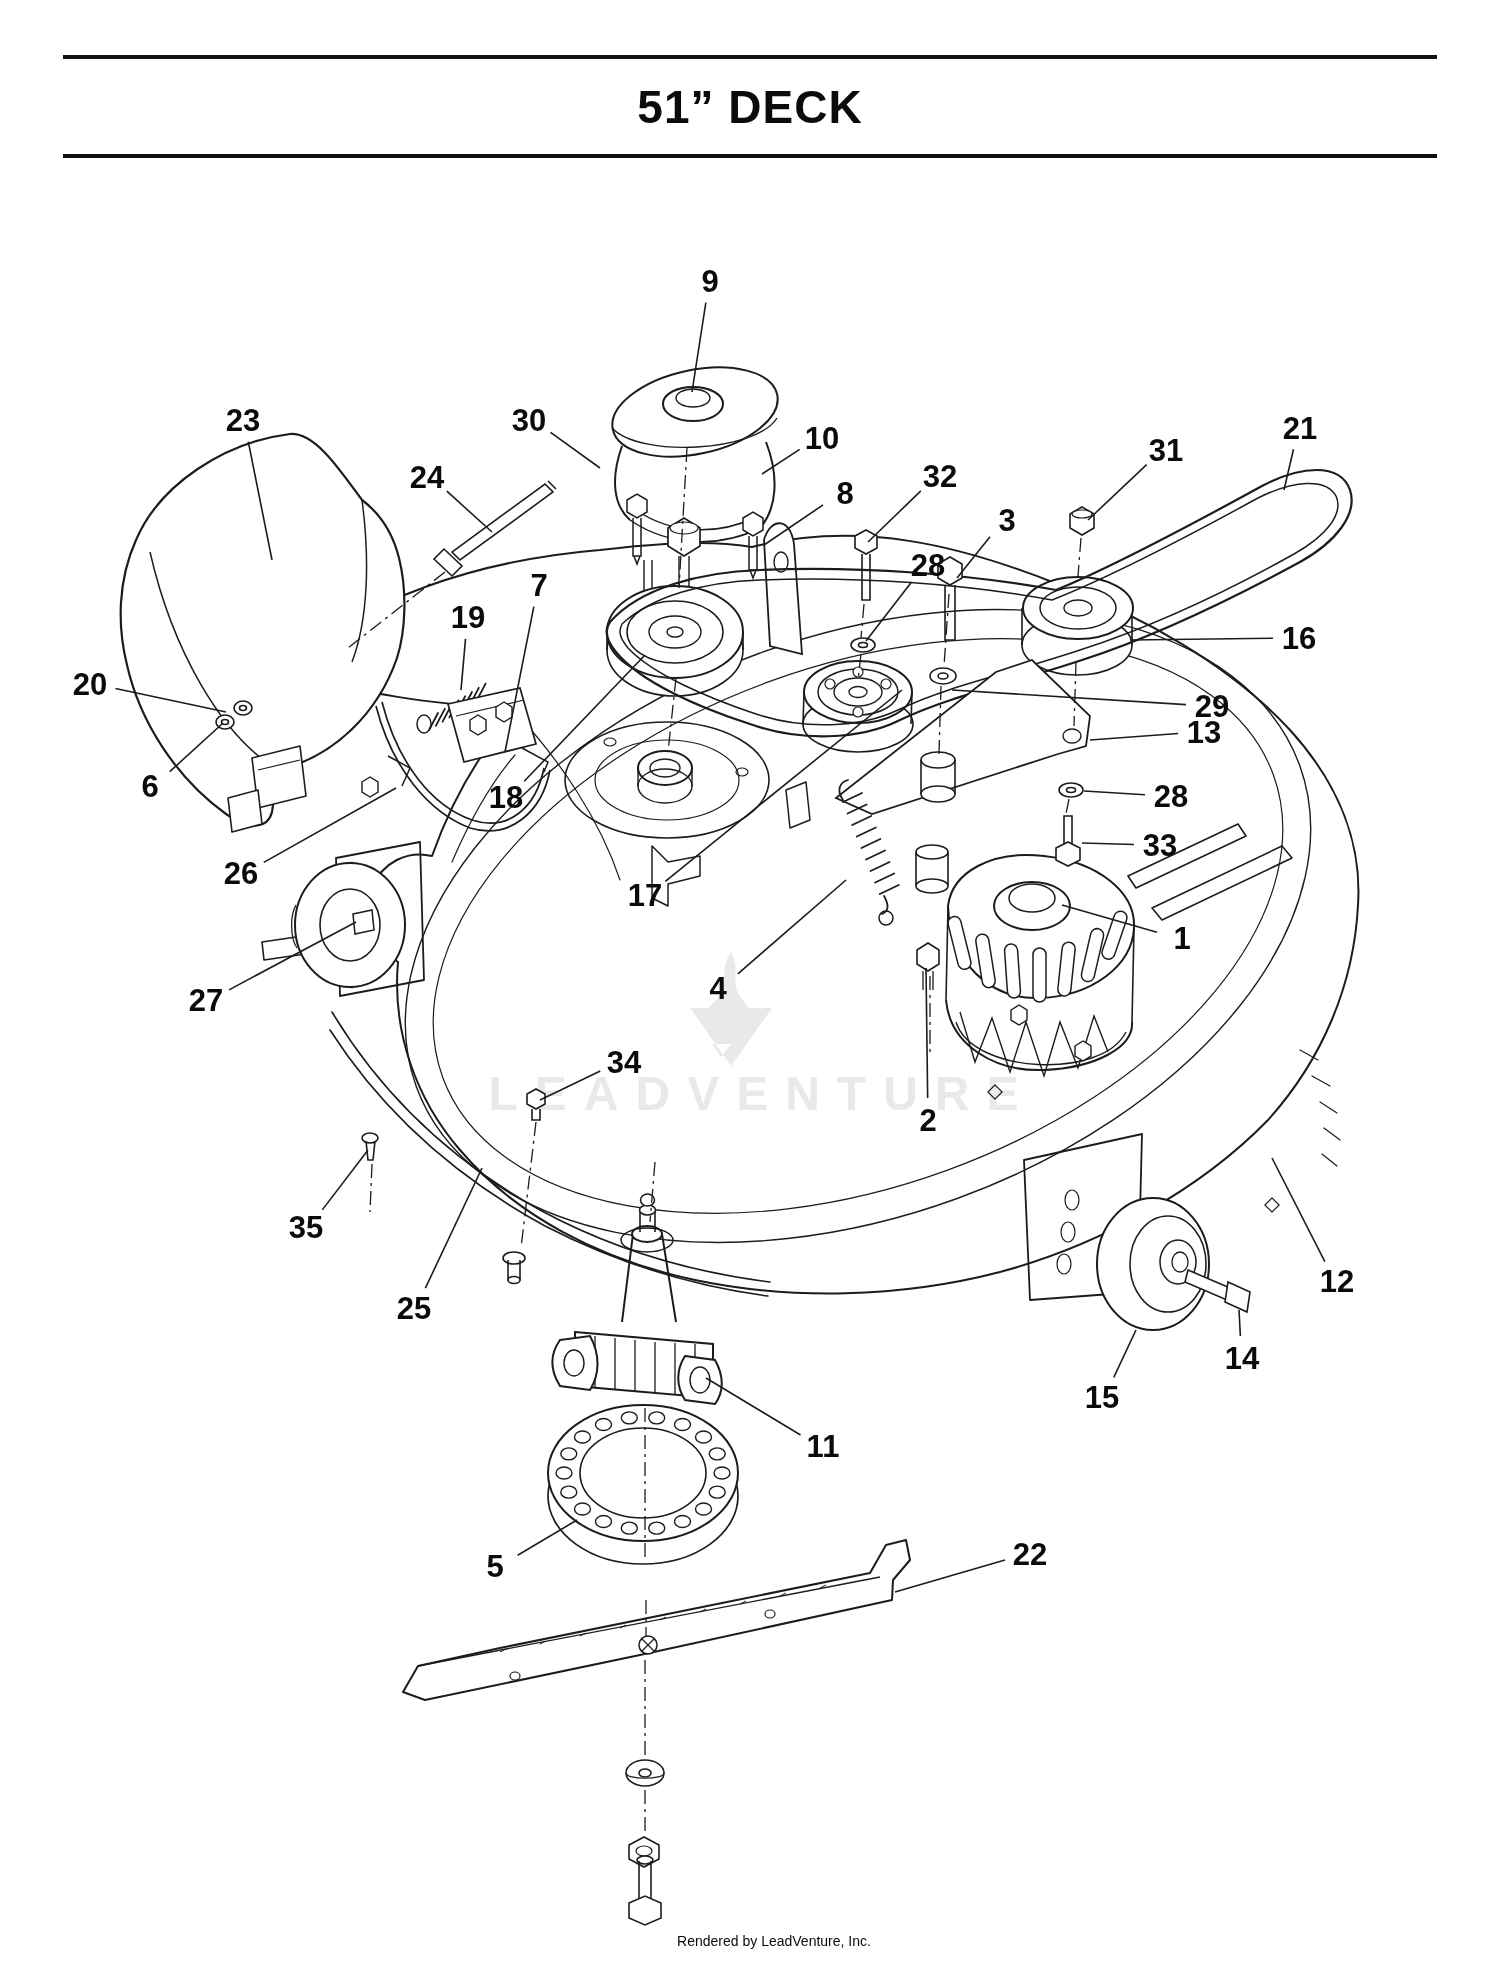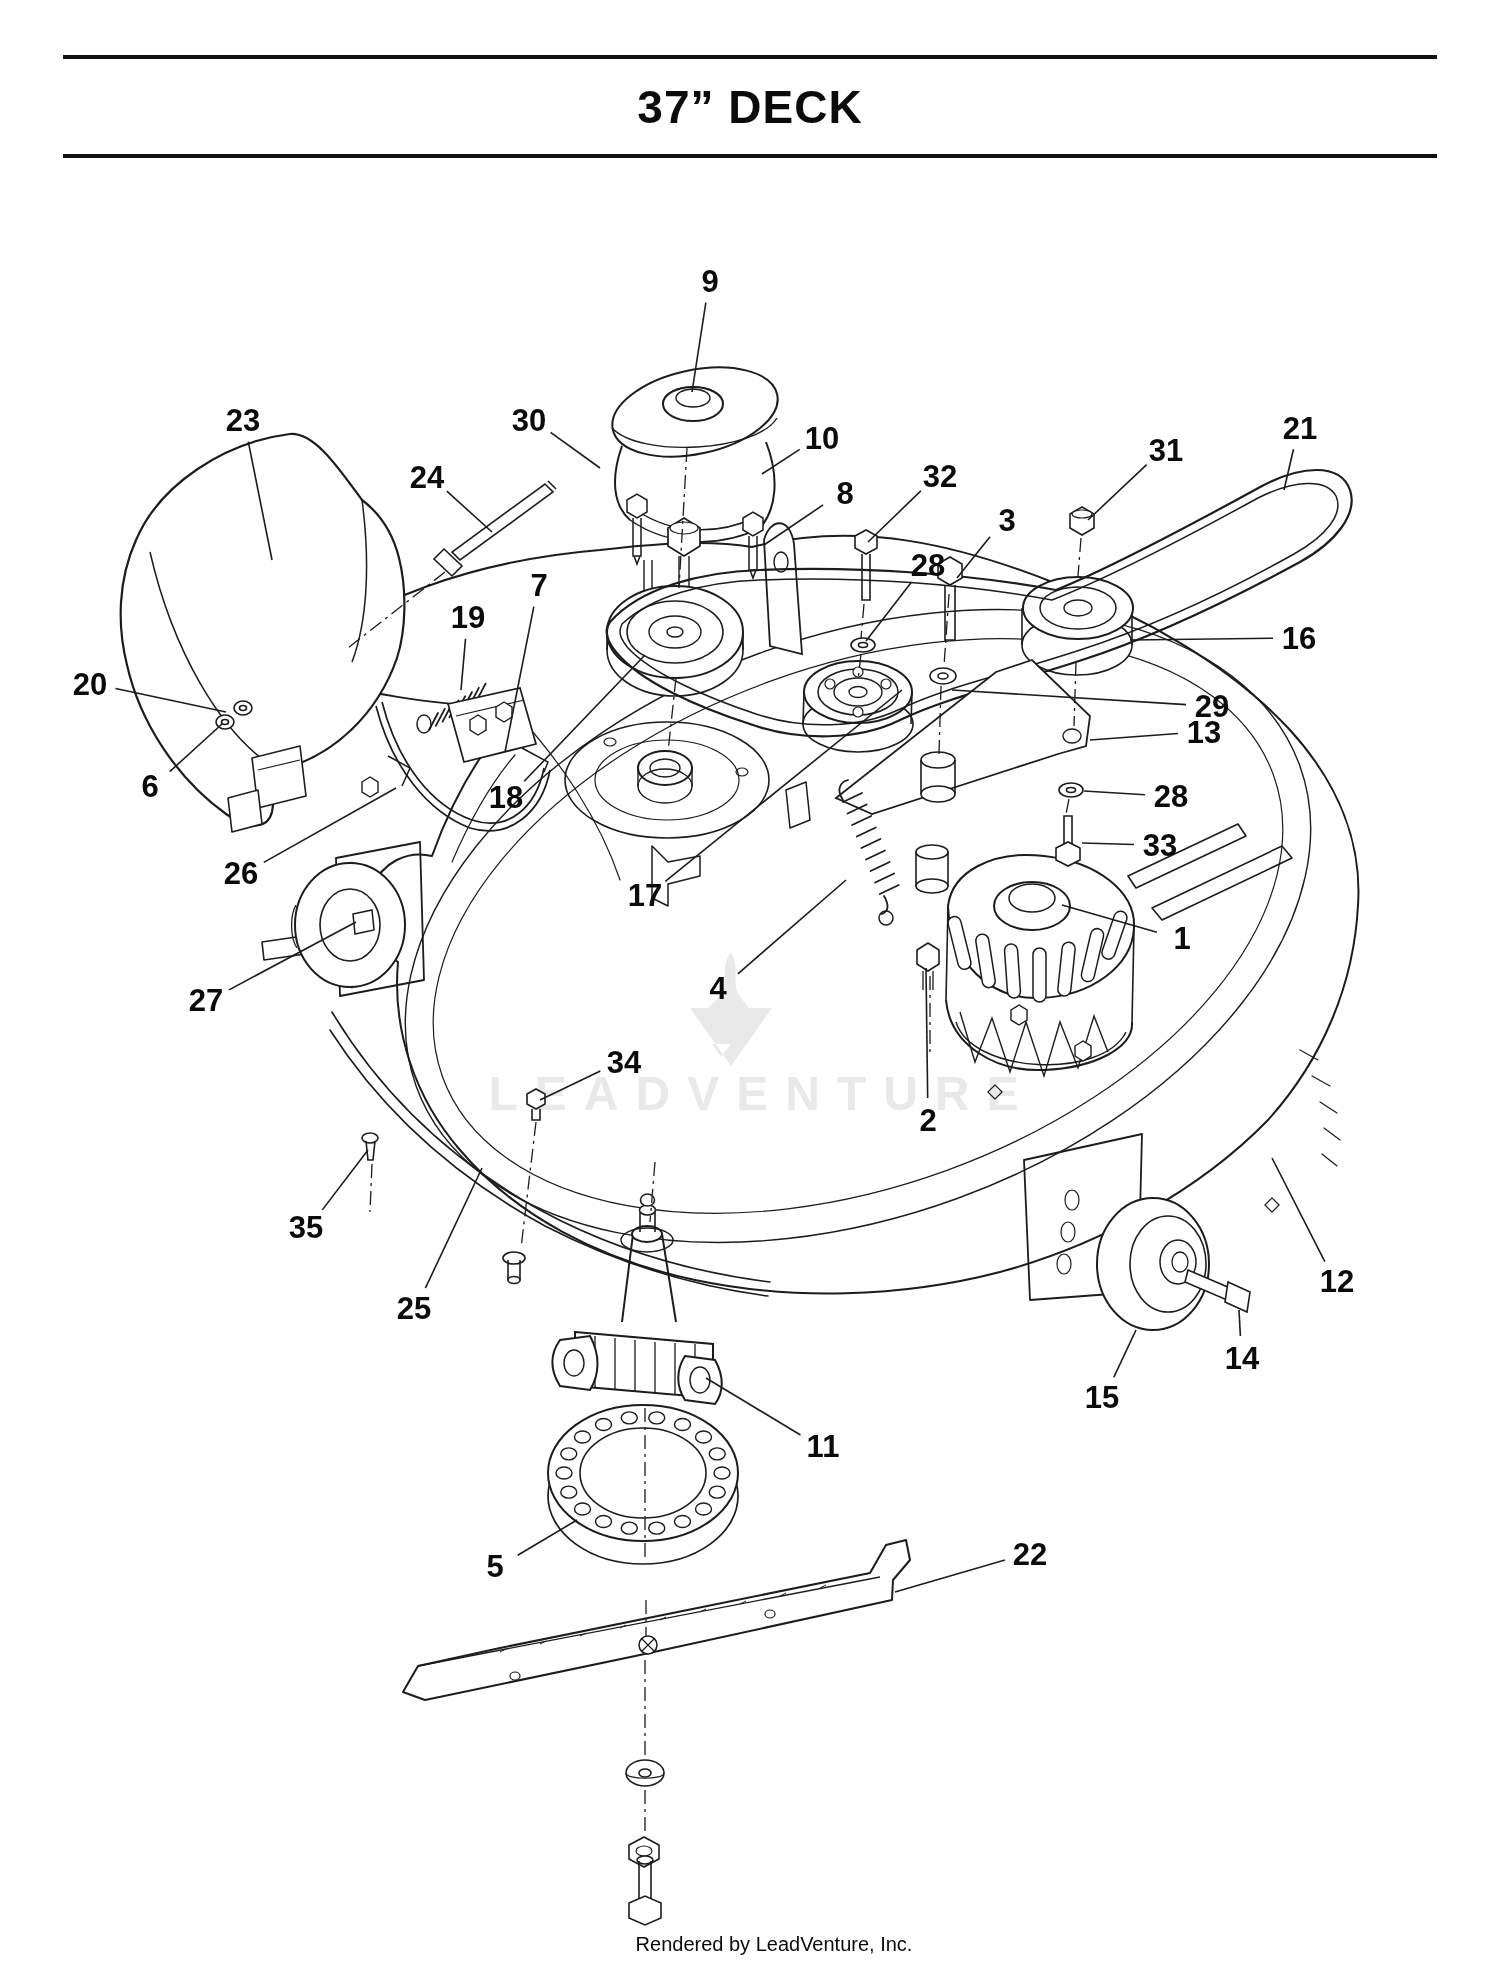--- a/index.html
+++ b/index.html
@@ -3,32 +3,32 @@
 <meta charset="utf-8">
 <style>
   html,body{margin:0;padding:0;background:#fff;}
   .page{position:relative;width:1500px;height:1974px;background:#fff;overflow:hidden;
         font-family:"Liberation Sans", sans-serif;color:#111;}
   .titlebar{position:absolute;left:63px;right:63px;top:55px;height:95px;
             border-top:4px solid #111;border-bottom:4px solid #111;
             display:flex;align-items:center;justify-content:center;}
   .titlebar h1{margin:0;font-size:46px;font-weight:bold;letter-spacing:1px;color:#0b0b0b;}
   .footer{position:absolute;left:0;right:0;top:1933px;text-align:center;
-          font-size:20px;color:#0b0b0b;padding-left:48px;}
+          font-size:14px;color:#0b0b0b;padding-left:48px;}
   svg{position:absolute;left:0;top:0;}
   .callout-num{font-family:"Liberation Sans",sans-serif;font-size:31px;font-weight:bold;fill:#0b0b0b;}
   .wm-text{font-family:"Liberation Sans",sans-serif;font-weight:bold;}
 </style>
 </head>
 <body>
 
 <div class="page">
 
   <div class="titlebar">
-    <h1>37” DECK</h1>
+    <h1>51” DECK</h1>
   </div>
 
   <svg id="diagram-svg" width="1500" height="1974" viewBox="0 0 1500 1974">
 
     <g>
       <path fill="#e9e9e9" d="M731,952 C720,968 728,980 722,992 C716,1003 706,1006 705,1017 C704,1030 715,1039 730,1039 C745,1039 755,1029 753,1017 C751,1007 743,1003 738,993 C732,982 740,970 731,952 Z"></path>
       <path fill="#e9e9e9" d="M690,1008 L714,1008 L731,1033 L748,1008 L772,1008 L731,1066 Z M712,1044 L721,1057 L731,1044 Z"></path>
       <text class="wm-text" x="762" y="1110" text-anchor="middle" font-size="48" letter-spacing="17" fill="#e9e9e9">LEADVENTURE</text>
     </g>
 

